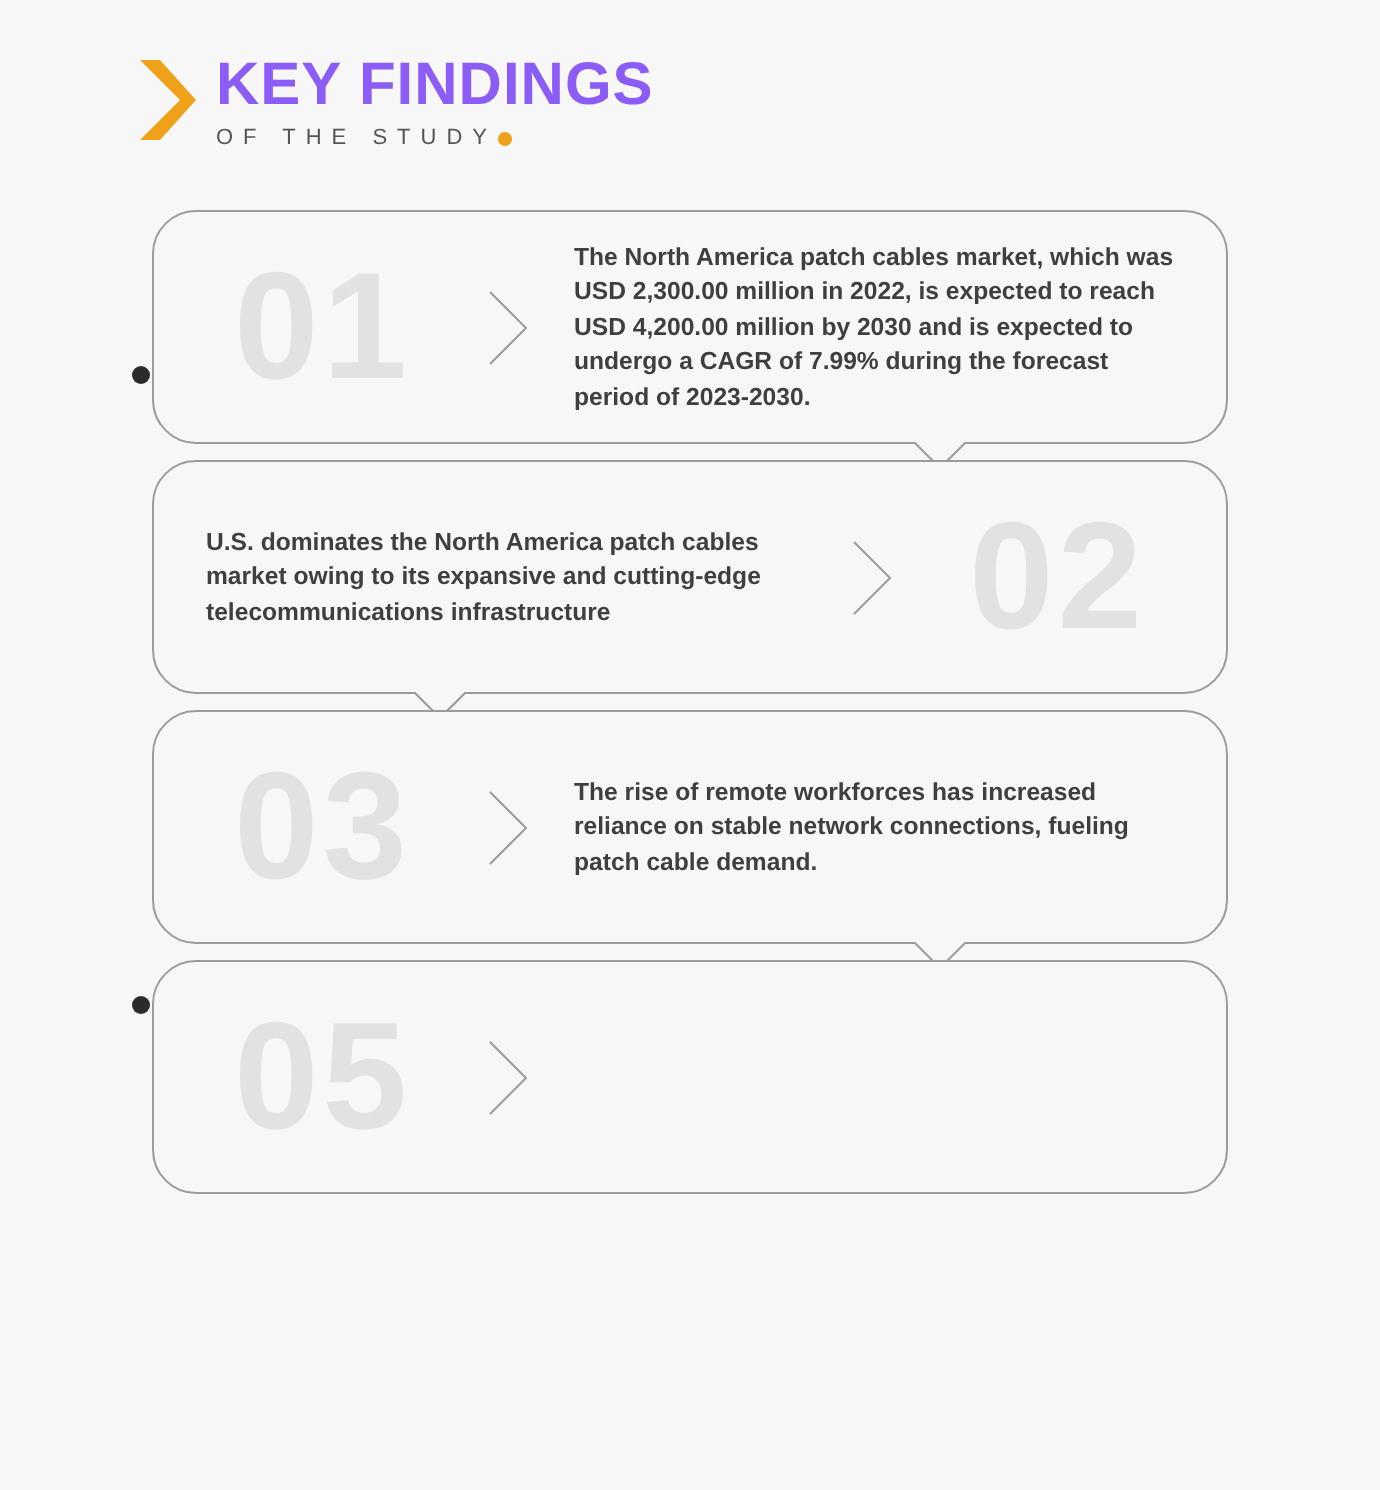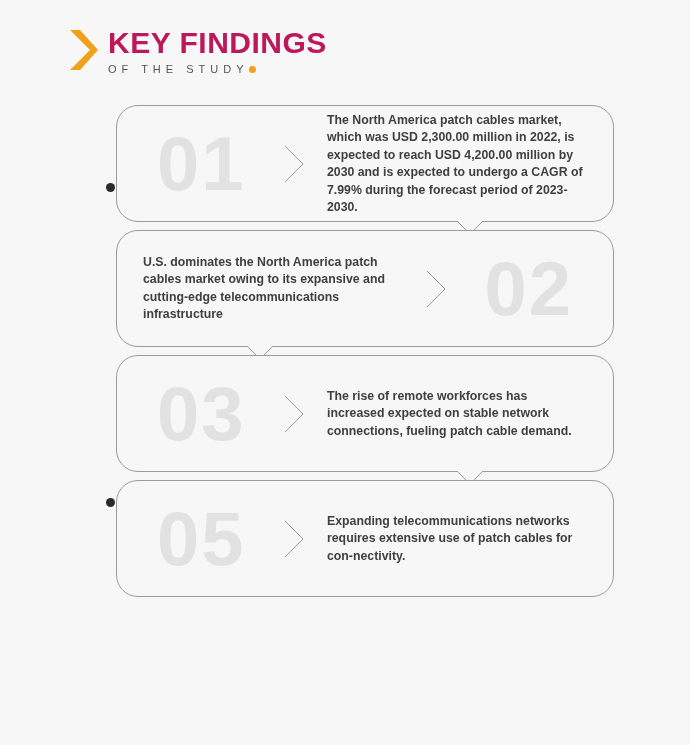--- a/index.html
+++ b/index.html
@@ -32,21 +32,21 @@
     margin-top: 2px;
   }
   .title-block {
     display: flex;
     flex-direction: column;
   }
   .title-main {
     font-size: 30px;
     font-weight: bold;
     letter-spacing: 0.5px;
-    color: #be185d;
+    color: #8b5cf6;
     line-height: 34px;
     white-space: nowrap;
   }
   .title-sub-row {
     display: flex;
     align-items: center;
     margin-top: 2px;
   }
   .title-sub {
     font-size: 11px;
@@ -69,21 +69,20 @@
   .rows {
     position: absolute;
     left: 0;
     top: 105px;
     width: 690px;
   }
   .row {
     position: relative;
     height: 120px;
     margin-bottom: 5px;
-    margin-left: 40px;
   }
   .bubble {
     position: absolute;
     left: 76px;
     right: 76px;
     top: 0;
     height: 117px;
     border: 1px solid #9b9b9b;
     border-radius: 22px;
     background: #f7f7f7;
@@ -204,36 +203,35 @@
   </div>
 
   <div class="row num-left">
     <div class="bubble">
       <span class="num">03</span>
       <span class="arrow">
         <svg width="22" height="38" viewBox="0 0 22 38">
             <path d="M2 1 L20 19 L2 37" fill="none" stroke="#9b9b9b" stroke-width="1"></path>
           </svg>
       </span>
-      <span class="txt">The rise of remote workforces has increased expected on stable network connections, fueling patch cable demand.</span>
+      <span class="txt">The rise of remote workforces has increased reliance on stable network connections, fueling patch cable demand.</span>
       <span class="notch" style="right:130px;">
         <svg width="26" height="14" viewBox="0 0 26 14">
             <path d="M0 0 L13 13 L26 0" fill="#f7f7f7" stroke="#9b9b9b" stroke-width="1"></path>
           </svg>
       </span>
     </div>
   </div>
 
 
   <div class="row num-left">
     <div class="side-dot" style="left:66px; top:18px;"></div>
     <div class="bubble">
       <span class="num">05</span>
       <span class="arrow">
         <svg width="22" height="38" viewBox="0 0 22 38">
             <path d="M2 1 L20 19 L2 37" fill="none" stroke="#9b9b9b" stroke-width="1"></path>
           </svg>
       </span>
-      <span class="txt">Expanding telecommunications networks requires extensive use of patch cables for con-nectivity.</span>
     </div>
   </div>
 
 </div>
 
 </body></html>

